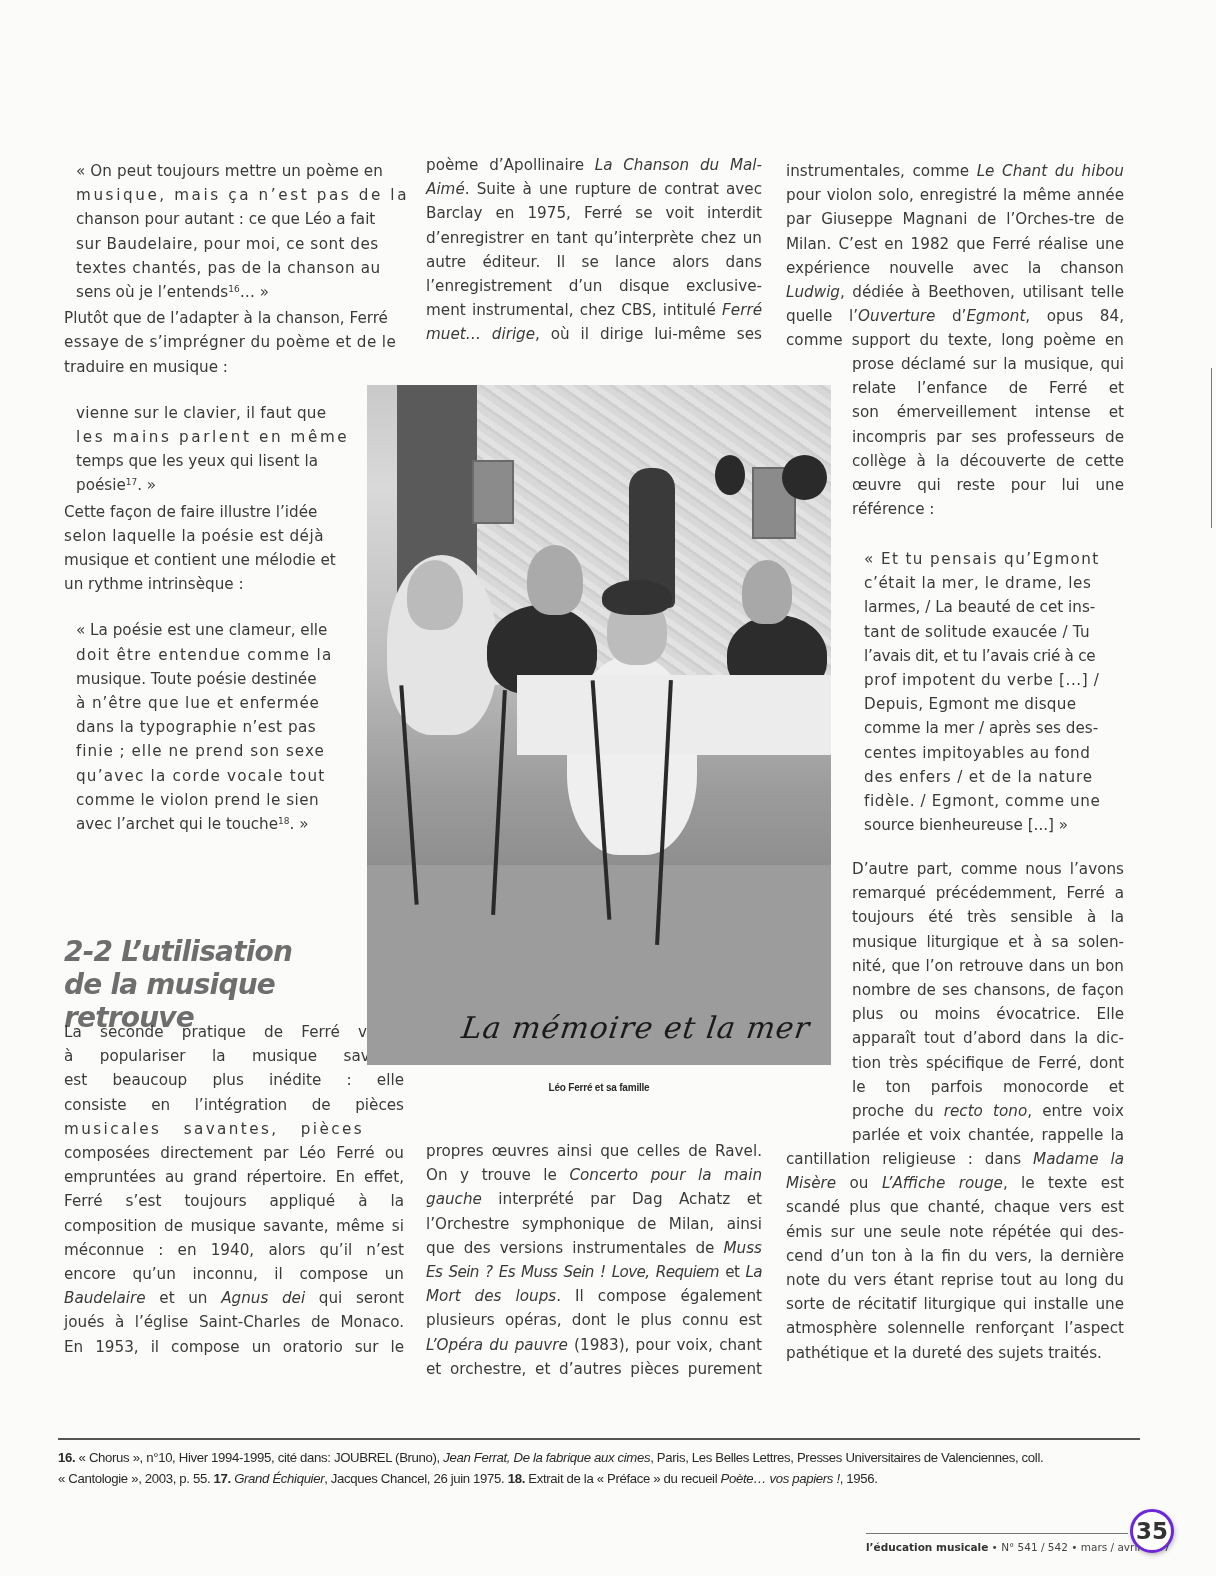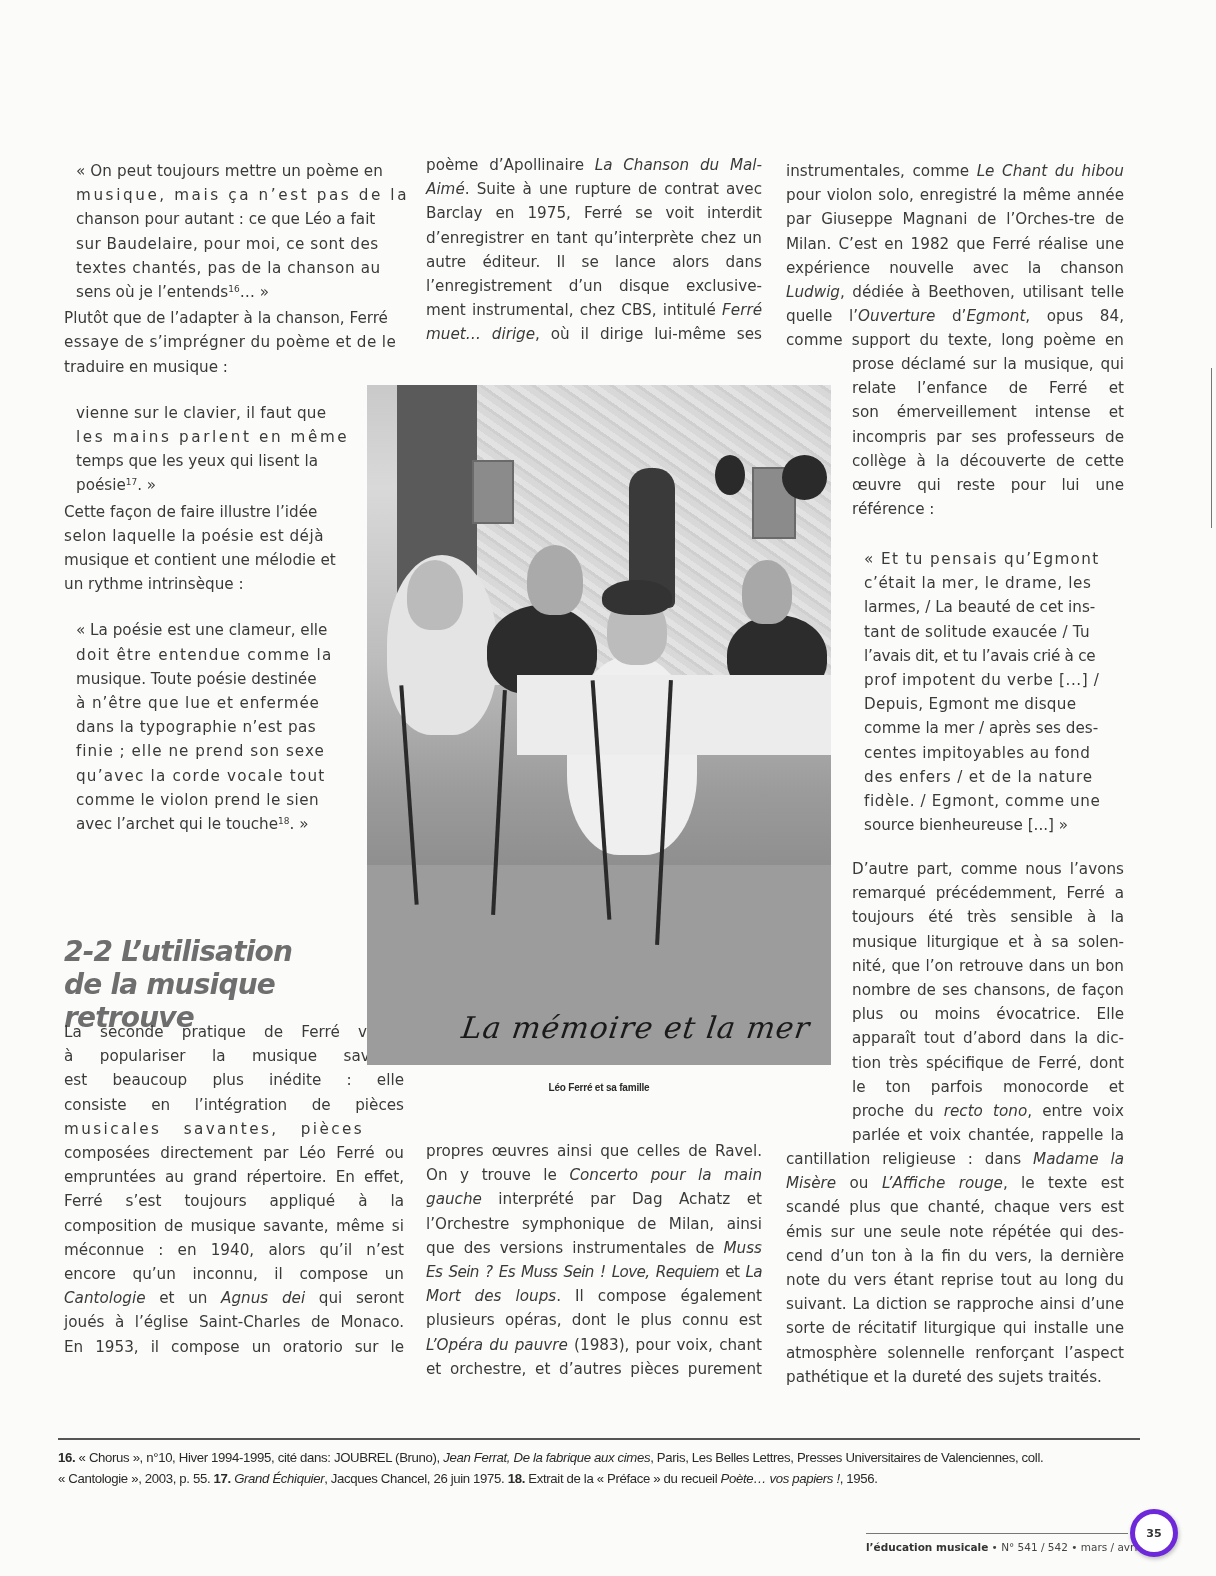--- a/index.html
+++ b/index.html
@@ -62,22 +62,22 @@
   .footnotes b { font-weight: bold; }
 
   .folio-rule { position: absolute; left: 866px; top: 1533px; width: 262px; height: 1px; background: #777; }
   .folio {
     position: absolute; left: 866px; top: 1541px;
     font-family: "DejaVu Sans", sans-serif; font-size: 10.5px; color: #444; white-space: nowrap;
   }
   .folio b { font-weight: bold; color: #333; }
   .page-num {
     position: absolute; left: 1130px; top: 1509px; width: 38px; height: 38px; border-radius: 50%;
-    border: 5px solid #6d28d9; background: #fff; box-shadow: 1px 2px 4px rgba(0,0,0,0.25);
-    font-family: "DejaVu Sans", sans-serif; font-size: 11px; font-weight: bold; color: #333;
+    border: 3px solid #6d28d9; background: #fff; box-shadow: 1px 2px 4px rgba(0,0,0,0.25);
+    font-family: "DejaVu Sans", sans-serif; font-size: 23px; font-weight: bold; color: #333;
     display: flex; align-items: center; justify-content: center;
   }
   .edge-line { position: absolute; left: 1211px; top: 368px; width: 1px; height: 160px; background: #777; }
 </style>
 </head>
 <body>
 
 <div id="col1" class="col">
   <div class="quote lines" style="padding-left:12px;">
     <span style="letter-spacing:0.1px">« On peut toujours mettre un poème en</span>
@@ -128,21 +128,21 @@
   <span>à populariser la musique savante</span>
   <span>est beaucoup plus inédite : elle</span>
   <span>consiste en l’intégration de pièces</span>
   <span style="letter-spacing:2.4px; width:300px">musicales savantes, pièces</span>
   <span>composées directement par Léo Ferré ou</span>
   <span>empruntées au grand répertoire. En effet,</span>
   <span>Ferré s’est toujours appliqué à la</span>
   <span>composition de musique savante, même si</span>
   <span>méconnue : en 1940, alors qu’il n’est</span>
   <span>encore qu’un inconnu, il compose un</span>
-  <span><i>Cantologie</i><span style="display:inline"> et un </span><i>Agnus dei</i><span style="display:inline"> qui seront</span></span>
+  <span><i>Baudelaire</i><span style="display:inline"> et un </span><i>Agnus dei</i><span style="display:inline"> qui seront</span></span>
   <span>joués à l’église Saint-Charles de Monaco.</span>
   <span>En 1953, il compose un oratorio sur le</span>
 </div>
 
 <div id="col2" class="col just">
   <span><span style="display:inline">poème d’Apollinaire </span><i>La Chanson du Mal-</i></span>
   <span><i>Aimé</i><span style="display:inline">. Suite à une rupture de contrat avec</span></span>
   <span>Barclay en 1975, Ferré se voit interdit</span>
   <span>d’enregistrer en tant qu’interprète chez un</span>
   <span>autre éditeur. Il se lance alors dans</span>
@@ -242,21 +242,20 @@
   <span>parlée et voix chantée, rappelle la</span>
 </div>
 
 <div class="col just" style="left:786px; top:1147px; width:338px;">
   <span><span style="display:inline">cantillation religieuse : dans </span><i>Madame la</i></span>
   <span><i>Misère</i><span style="display:inline"> ou </span><i>L’Affiche rouge</i><span style="display:inline">, le texte est</span></span>
   <span>scandé plus que chanté, chaque vers est</span>
   <span>émis sur une seule note répétée qui des-</span>
   <span>cend d’un ton à la fin du vers, la dernière</span>
   <span>note du vers étant reprise tout au long du</span>
-  <span>suivant. La diction se rapproche ainsi d’une</span>
   <span>sorte de récitatif liturgique qui installe une</span>
   <span>atmosphère solennelle renforçant l’aspect</span>
   <span class="last">pathétique et la dureté des sujets traités.</span>
 </div>
 
 <div class="edge-line"></div>
 
 <div class="fn-rule"></div>
 <div class="footnotes">
   <b>16.</b><span> « Chorus », n°10, Hiver 1994-1995, cité dans: JOUBREL (Bruno), </span><i>Jean Ferrat, De la fabrique aux cimes</i><span>, Paris, Les Belles Lettres, Presses Universitaires de Valenciennes, coll.</span><br>

